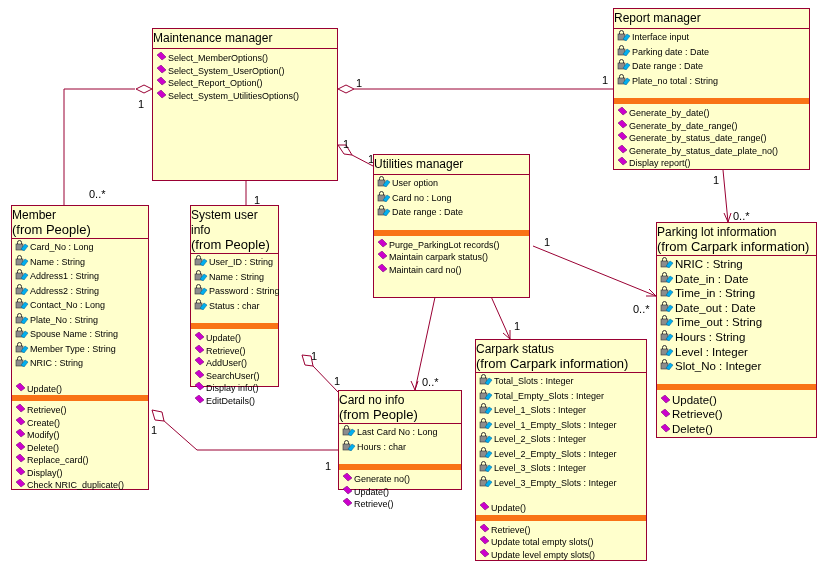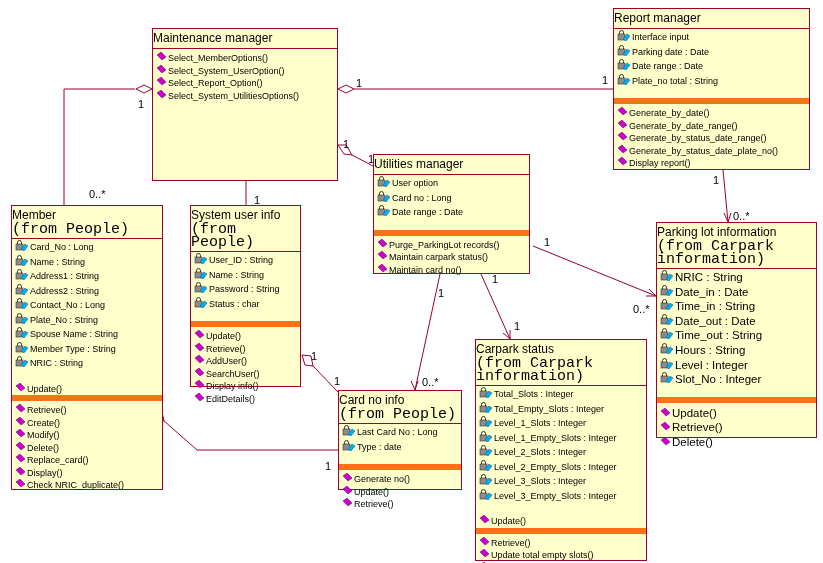--- a/index.html
+++ b/index.html
@@ -2,21 +2,21 @@
 <html><head>
 <meta charset="utf-8">
 <style>
   html, body { margin: 0; padding: 0; background: #ffffff; }
   body { width: 823px; height: 563px; position: relative; overflow: hidden;
          font-family: "Liberation Sans", sans-serif; }
   #links { position: absolute; left: 0; top: 0; width: 823px; height: 563px; }
   .cls { position: absolute; background: #ffffcc; border: 1px solid #990033; box-sizing: border-box; }
   .cls .hdr { text-align: left; border-bottom: 1px solid #990033; padding: 2px 0 2px; }
   .cls .title { font-size: 12px; color: #000; line-height: 15px; display: block; }
-  .cls .pkg { font-size: 15px; color: #000; line-height: 13px; display: block; font-family: Liberation Mono, monospace; }
+  .cls .pkg { font-size: 13px; color: #000; line-height: 13px; display: block; }
   .cls .attrs { border-bottom: 6px solid #f97316; padding: 1px 0 0 3px; }
   .cls .ops { padding: 3px 0 0 3px; }
   .row { font-size: 9px; line-height: 12.5px; white-space: nowrap; color: #000; display: flex; align-items: center; }
   .row .ico { flex: 0 0 auto; margin-right: 1px; }
   .big .row { font-size: 11.5px; line-height: 14.6px; }
   .big .title { font-size: 12px; }
   .mult { position: absolute; font-size: 11px; color: #000; line-height: 12px; }
 </style>
 </head>
 <body>
@@ -173,21 +173,21 @@
         <span>Generate_by_status_date_plate_no()</span>
       </div>
       <div class="row">
         <span class="ico"><svg width="11" height="9" viewBox="0 0 11 9">
             <polygon points="1,3 5,0 10,5 6,8" fill="#cc00cc" stroke="#660066" stroke-width="0.5"></polygon>
           </svg></span>
         <span>Display report()</span>
       </div>
     </div>
   </div>
-<div class="cls" style="left:11px;top:205px;width:152px;height:285px;">
+<div class="cls" style="left:11px;top:205px;width:138px;height:285px;">
     <div class="hdr">
       <span class="title">Member</span>
       <span class="pkg">(from People)</span>
     </div>
     <div class="attrs">
       <div class="row">
         <span class="ico"><svg width="14" height="11" viewBox="0 0 14 11">
             <rect x="1" y="4" width="7" height="6" fill="#8c8c8c" stroke="#333" stroke-width="0.6"></rect>
             <path d="M2.5 4 V2.5 a2 2 0 0 1 4 0 V4" fill="none" stroke="#333" stroke-width="1"></path>
             <polygon points="6,9 10,4 13,6 9,11" fill="#00b0f0" stroke="#005a8c" stroke-width="0.5"></polygon>
@@ -304,21 +304,21 @@
         <span>Display()</span>
       </div>
       <div class="row">
         <span class="ico"><svg width="11" height="9" viewBox="0 0 11 9">
             <polygon points="1,3 5,0 10,5 6,8" fill="#cc00cc" stroke="#660066" stroke-width="0.5"></polygon>
           </svg></span>
         <span>Check NRIC_duplicate()</span>
       </div>
     </div>
   </div>
-<div class="cls" style="left:190px;top:205px;width:111px;height:182px;">
+<div class="cls" style="left:190px;top:205px;width:89px;height:182px;">
     <div class="hdr">
       <span class="title">System user info</span>
       <span class="pkg">(from People)</span>
     </div>
     <div class="attrs">
       <div class="row">
         <span class="ico"><svg width="14" height="11" viewBox="0 0 14 11">
             <rect x="1" y="4" width="7" height="6" fill="#8c8c8c" stroke="#333" stroke-width="0.6"></rect>
             <path d="M2.5 4 V2.5 a2 2 0 0 1 4 0 V4" fill="none" stroke="#333" stroke-width="1"></path>
             <polygon points="6,9 10,4 13,6 9,11" fill="#00b0f0" stroke="#005a8c" stroke-width="0.5"></polygon>
@@ -383,21 +383,21 @@
         <span>Display info()</span>
       </div>
       <div class="row">
         <span class="ico"><svg width="11" height="9" viewBox="0 0 11 9">
             <polygon points="1,3 5,0 10,5 6,8" fill="#cc00cc" stroke="#660066" stroke-width="0.5"></polygon>
           </svg></span>
         <span>EditDetails()</span>
       </div>
     </div>
   </div>
-<div class="cls" style="left:373px;top:154px;width:157px;height:120px;">
+<div class="cls" style="left:373px;top:154px;width:157px;height:144px;">
     <div class="hdr">
       <span class="title">Utilities manager</span>
     </div>
     <div class="attrs">
       <div class="row">
         <span class="ico"><svg width="14" height="11" viewBox="0 0 14 11">
             <rect x="1" y="4" width="7" height="6" fill="#8c8c8c" stroke="#333" stroke-width="0.6"></rect>
             <path d="M2.5 4 V2.5 a2 2 0 0 1 4 0 V4" fill="none" stroke="#333" stroke-width="1"></path>
             <polygon points="6,9 10,4 13,6 9,11" fill="#00b0f0" stroke="#005a8c" stroke-width="0.5"></polygon>
           </svg></span>
@@ -455,21 +455,21 @@
             <polygon points="6,9 10,4 13,6 9,11" fill="#00b0f0" stroke="#005a8c" stroke-width="0.5"></polygon>
           </svg></span>
         <span>Last Card No : Long</span>
       </div>
       <div class="row">
         <span class="ico"><svg width="14" height="11" viewBox="0 0 14 11">
             <rect x="1" y="4" width="7" height="6" fill="#8c8c8c" stroke="#333" stroke-width="0.6"></rect>
             <path d="M2.5 4 V2.5 a2 2 0 0 1 4 0 V4" fill="none" stroke="#333" stroke-width="1"></path>
             <polygon points="6,9 10,4 13,6 9,11" fill="#00b0f0" stroke="#005a8c" stroke-width="0.5"></polygon>
           </svg></span>
-        <span>Type : date</span>
+        <span>Hours : char</span>
       </div>
       <div style="height: 10px;"></div>
     </div>
     <div class="ops">
       <div class="row">
         <span class="ico"><svg width="11" height="9" viewBox="0 0 11 9">
             <polygon points="1,3 5,0 10,5 6,8" fill="#cc00cc" stroke="#660066" stroke-width="0.5"></polygon>
           </svg></span>
         <span>Generate no()</span>
       </div>

